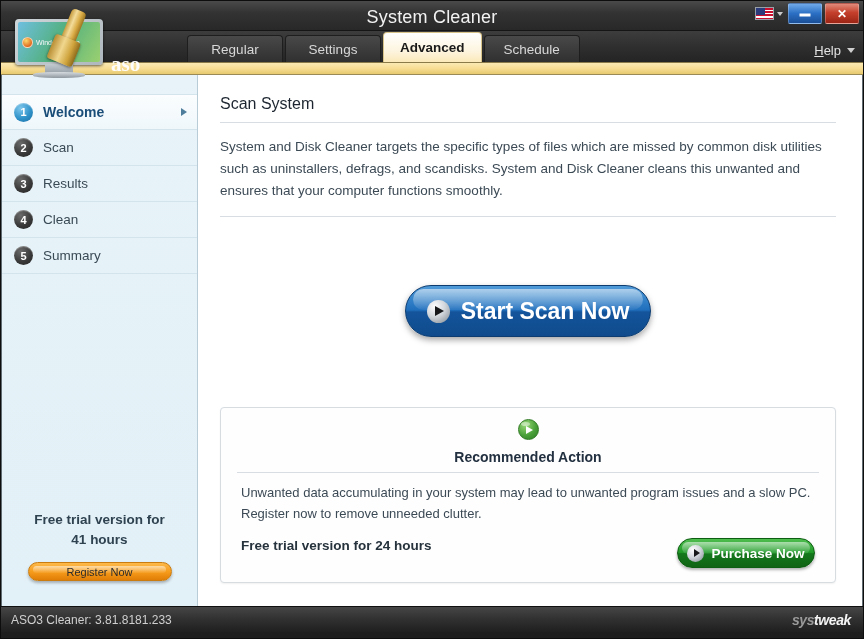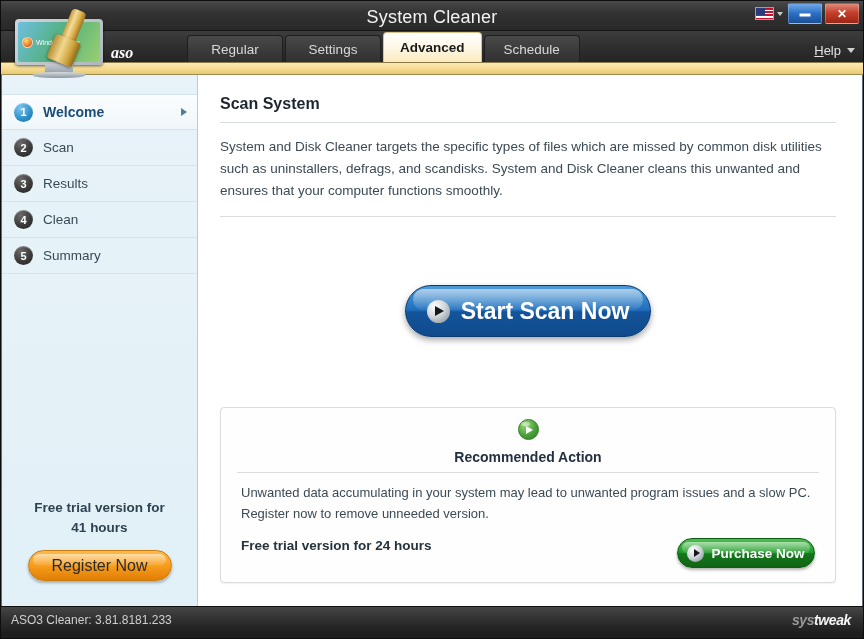--- a/index.html
+++ b/index.html
@@ -187,26 +187,25 @@
   .brush-head {
     position: absolute;
     left: 2px; top: 30px;
     width: 27px; height: 26px;
     border-radius: 3px;
     background: linear-gradient(90deg, #b98d33 0%, #f0d78e 40%, #cfa33c 75%, #8e6a1c 100%);
     box-shadow: 0 1px 3px rgba(0,0,0,0.5);
   }
   .aso-text {
     position: absolute;
-    left: 106px; top: 35px;
+    left: 106px; top: 43px;
     color: #fdfdfd;
     font-family: "Liberation Serif", serif;
-    font-style: italic;
-    font-weight: bold;
-    font-size: 16px;
+    font-weight: bold;
+    font-size: 21px;
   }
 
   .tab {
     height: 27px;
     min-width: 96px;
     padding: 8px 16px;
     display: flex;
     align-items: center;
     justify-content: center;
     font-size: 13.5px;
@@ -345,38 +344,38 @@
   .btn-pill::before {
     content: "";
     position: absolute;
     left: 3%; right: 3%; top: 3px;
     height: 42%;
     border-radius: 40px;
     background: linear-gradient(180deg, rgba(255,255,255,0.55), rgba(255,255,255,0.05));
     pointer-events: none;
   }
   .btn-register {
-    width: 144px; height: 31px;
+    width: 144px; height: 19px;
     background: linear-gradient(180deg, #fdb94a 0%, #f79d1c 50%, #e07e06 100%);
     border: 1px solid #c97c10;
     box-shadow: 0 2px 3px rgba(0,0,0,0.28);
     color: #2b2b2b;
-    font-size: 16px;
+    font-size: 11px;
   }
 
   
   .content {
     flex: 1;
     background: #ffffff;
     padding: 20px 26px 0 22px;
     position: relative;
   }
   .page-title {
     font-size: 16px;
-    font-weight: bold;
+    font-weight: normal;
     color: #1d2630;
     margin-bottom: 9px;
   }
   .hr-light {
     height: 1px;
     background: #d7dde2;
   }
   .intro-text {
     font-size: 13.5px;
     color: #3c4a55;
@@ -658,21 +657,21 @@
           <span class="scan-label">Start Scan Now</span>
         </div>
       </div>
 
       <div class="rec-panel">
         <div class="rec-head">
           <div class="arrow-circle"></div>
           <div class="rec-title">Recommended Action</div>
         </div>
         <div class="hr-light"></div>
-        <div class="rec-body">Unwanted data accumulating in your system may lead to unwanted program issues and a slow PC. Register now to remove unneeded version.</div>
+        <div class="rec-body">Unwanted data accumulating in your system may lead to unwanted program issues and a slow PC. Register now to remove unneeded clutter.</div>
         <div class="rec-footer">
           <div class="rec-trial">Free trial version for 24 hours</div>
           <div class="btn-pill btn-purchase">
             <span class="play-badge small"></span>
             <span class="purchase-label">Purchase Now</span>
           </div>
         </div>
       </div>
 
     </div>

